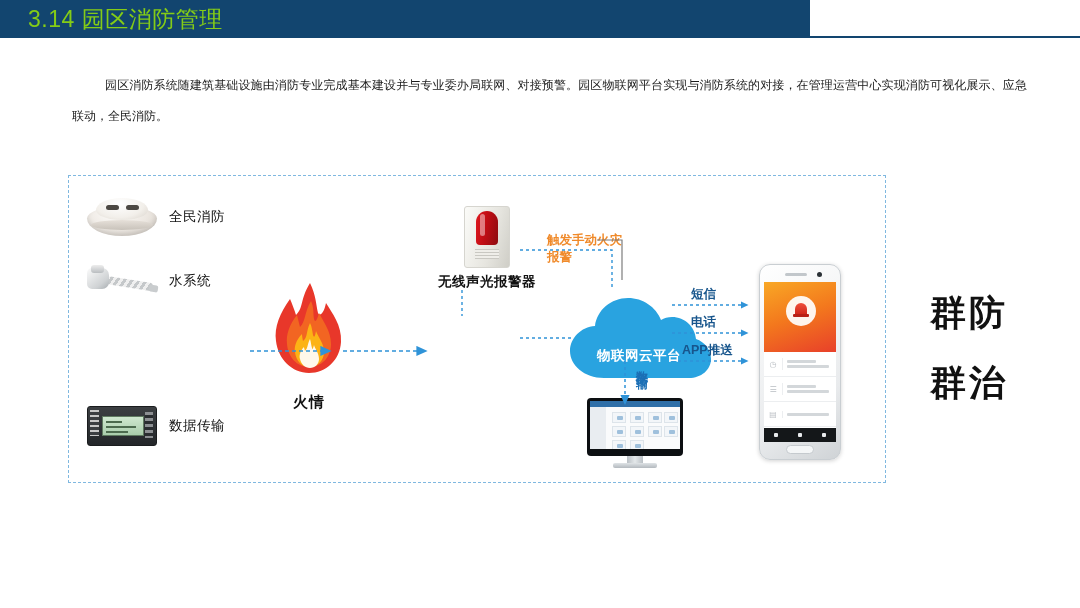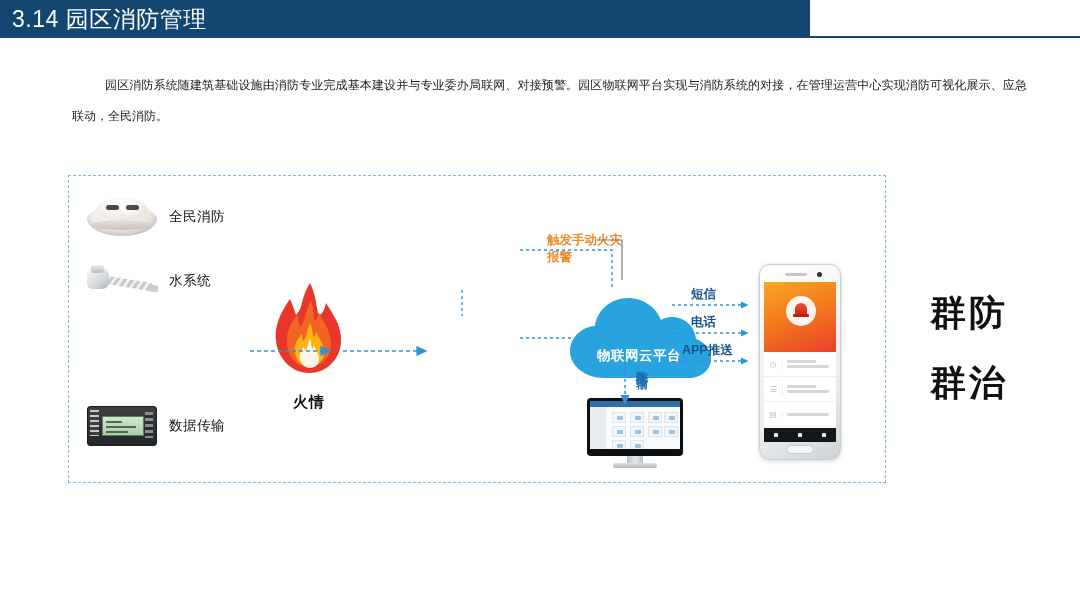--- a/index.html
+++ b/index.html
@@ -11,22 +11,22 @@
   }
   #slide { position: relative; width: 1080px; height: 608px; background: #fff; }
 
   
   .header-bar {
     position: absolute; left: 0; top: 0; width: 810px; height: 38px;
     background: #12456f;
     display: flex; align-items: center;
   }
   .header-title {
-    color: #ffffff; font-size: 23px; letter-spacing: .5px;
-    padding-left: 12px; white-space: nowrap; font-weight: 400;
+    color: #84cc16; font-size: 23px; letter-spacing: .5px;
+    padding-left: 28px; white-space: nowrap; font-weight: 400;
   }
   .header-rule {
     position: absolute; left: 810px; top: 36px; width: 270px; height: 2px;
     background: #12456f;
   }
 
   
   .para {
     position: absolute; left: 72px; top: 70px; width: 955px;
     font-size: 12px; line-height: 31px; color: #1b1b1b;
@@ -380,20 +380,29 @@
     <div class="fire-wrap">
       <svg width="78" height="96" viewBox="0 0 78 96">
         <path d="M40 2 C30 18 34 26 26 34 C22 22 20 18 20 18 C10 32 4 46 6 60 C8 78 22 92 39 92 C56 92 70 79 71 61 C72 44 62 32 56 22 C54 32 50 36 48 32 C46 24 46 14 40 2 Z" fill="#e8372a"></path>
         <path d="M41 20 C34 32 36 40 30 46 C28 38 27 34 27 34 C19 44 16 54 17 63 C18 76 27 86 39 86 C52 86 61 76 61 63 C61 50 53 40 49 32 C47 40 45 42 44 38 C43 31 44 27 41 20 Z" fill="#f26522"></path>
         <path d="M40 42 C36 50 38 56 33 60 C32 55 32 53 32 53 C26 59 24 66 25 71 C26 80 32 86 40 86 C48 86 54 79 54 71 C54 62 48 56 46 50 C45 56 44 57 43 54 C42 49 42 46 40 42 Z" fill="#fcb315"></path>
         <path d="M40 58 C37 64 38 67 35 70 C34 67 34 66 34 66 C30 70 29 75 30 78 C31 83 35 87 40 87 C45 87 49 83 49 78 C49 72 45 68 44 64 C43 68 42 69 42 67 C41 64 41 61 40 58 Z" fill="#fff8ea"></path>
       </svg>
       <div class="fire-lbl">火情</div>
     </div>
 
+    <div class="alarm-sl">
+      <div class="sndlight">
+        <div class="plate"></div>
+          <div class="lamp"></div>
+          <div class="gloss"></div>
+          <div class="grille"></div>
+      </div>
+      <div class="alarm-lbl">无线声光报警器</div>
+    </div>
 
 
     <div class="orange-note">触发手动火灾报警</div>
 
     <div class="cloud-wrap">
       <svg width="146" height="86" viewBox="0 0 146 86">
         <path d="M38 84 C18 84 4 71 4 57 C4 44 15 33 29 32 C31 16 45 4 62 4 C77 4 90 13 95 26 C98 24 102 23 106 23 C119 23 129 33 130 45 C139 48 145 56 145 65 C145 76 135 84 123 84 Z" fill="#29a3e0"></path>
       </svg>
       <div class="cloud-txt">物联网云平台</div>
     </div>

